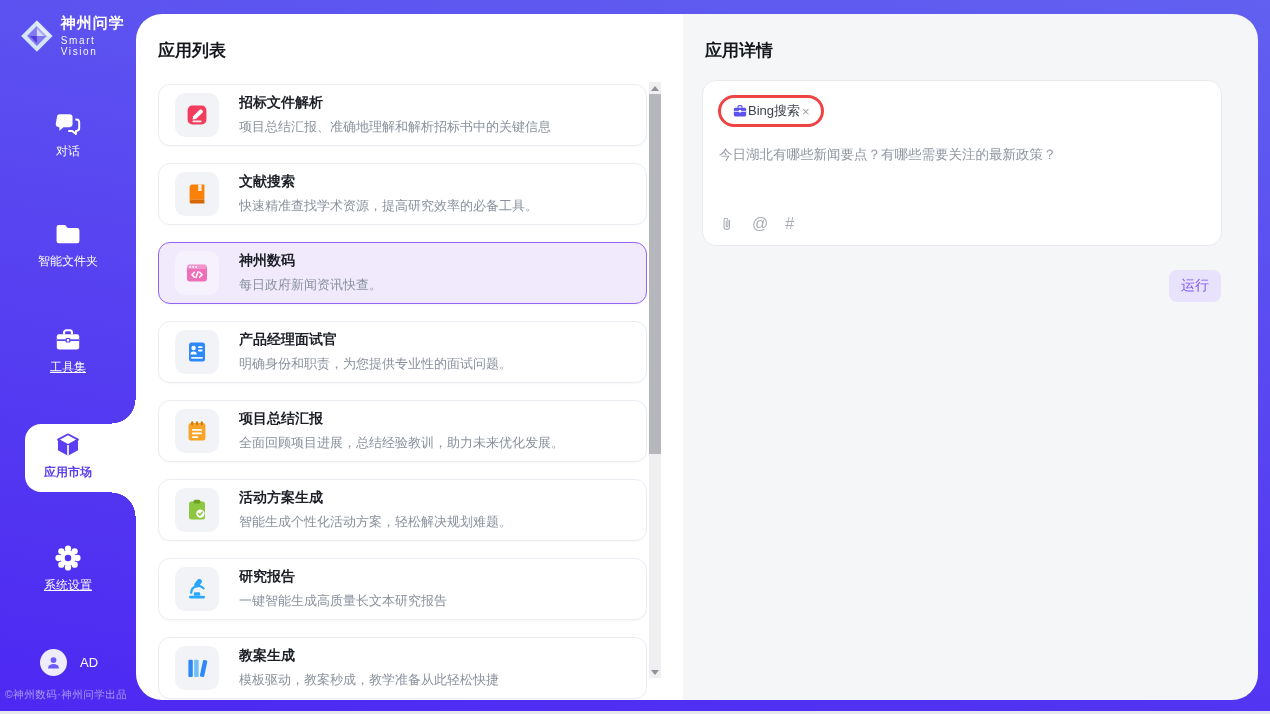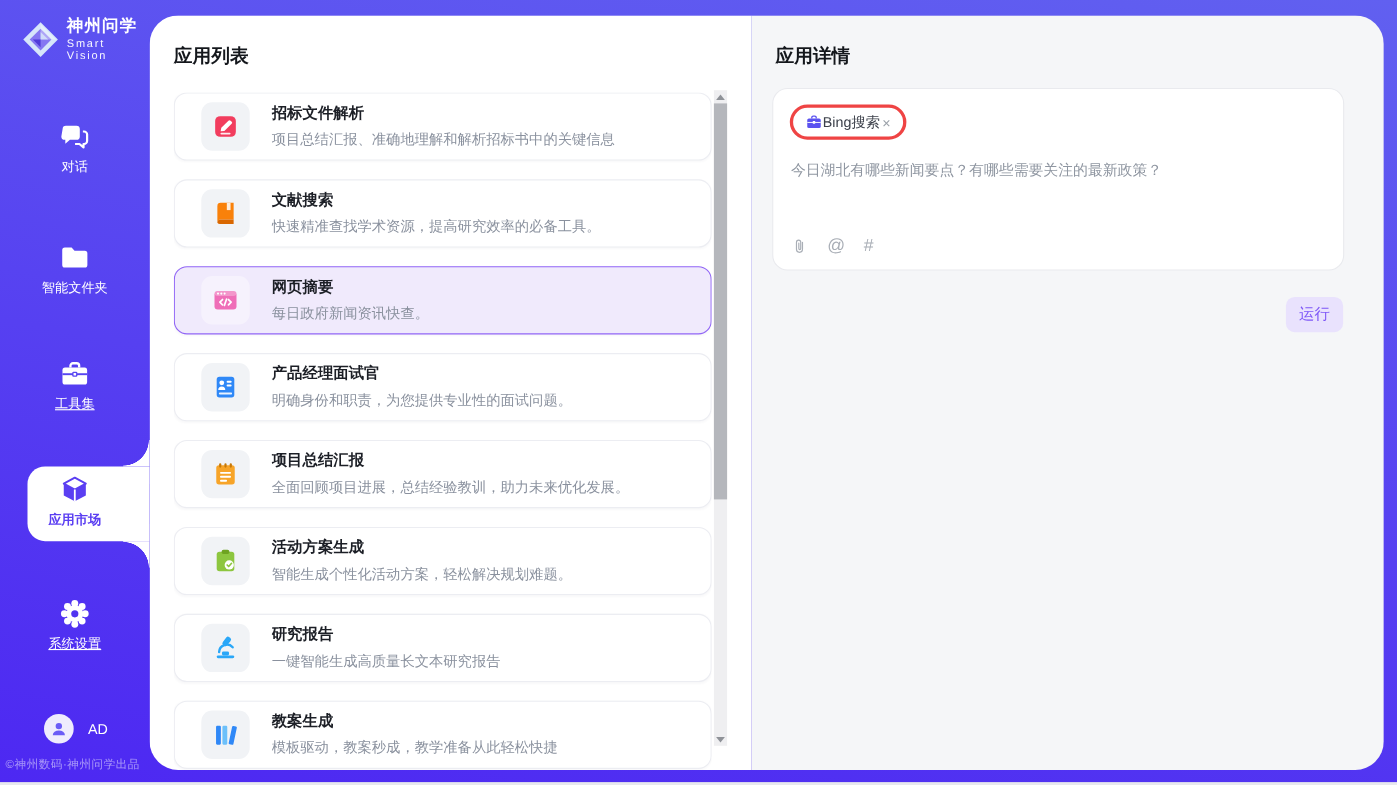--- a/index.html
+++ b/index.html
@@ -40,21 +40,21 @@
   
   .content-panel { position:absolute; left:136px; top:14px; width:1122px; height:686px;
     border-radius:26px; overflow:hidden; display:flex; }
   .left-section { position:relative; width:547px; height:100%; background:#ffffff; }
   .right-section { position:relative; flex:1; height:100%; background:#f5f6f8; }
   .section-title { position:absolute; left:22px; top:25px; font-size:17px; font-weight:700; color:#14171c; }
 
   .app-list { position:absolute; left:22px; top:70px; width:489px; bottom:0; overflow:hidden; }
   .app-card { position:relative; height:62px; margin-bottom:17px; background:#fff;
     border:1px solid #ecedf2; border-radius:12px; display:flex; align-items:center;
-    padding-left:24px; box-shadow:0 1px 2px rgba(30,30,60,.03); cursor:pointer; }
+    padding-left:16px; box-shadow:0 1px 2px rgba(30,30,60,.03); cursor:pointer; }
   .app-card.selected { background:#f0eafc; border:1px solid #9165f6; }
   .card-icon-box { width:44px; height:44px; border-radius:10px; background:#f1f3f6;
     display:flex; align-items:center; justify-content:center; flex:0 0 auto; }
   .app-card.selected .card-icon-box { background:#f6f2fd; }
   .card-icon-box svg { width:24px; height:24px; }
   .card-text { margin-left:20px; overflow:hidden; }
   .card-title { font-size:14px; font-weight:700; color:#1c1f26; }
   .card-desc { font-size:13px; color:#8a919e; margin-top:6px; white-space:nowrap; }
 
   .scrollbar { position:absolute; right:22px; top:68px; bottom:22px; width:12px; background:#efeff1; }
@@ -290,21 +290,21 @@
       <div class="card-desc">快速精准查找学术资源，提高研究效率的必备工具。</div>
     </div>
   </div>
           <div class="app-card selected">
     <div class="card-icon-box">
       <svg>
                 <use href="#icon-browser"></use>
               </svg>
     </div>
     <div class="card-text">
-      <div class="card-title">网页摘要</div>
+      <div class="card-title">神州数码</div>
       <div class="card-desc">每日政府新闻资讯快查。</div>
     </div>
   </div>
           <div class="app-card">
     <div class="card-icon-box">
       <svg>
                 <use href="#icon-resume"></use>
               </svg>
     </div>
     <div class="card-text">

